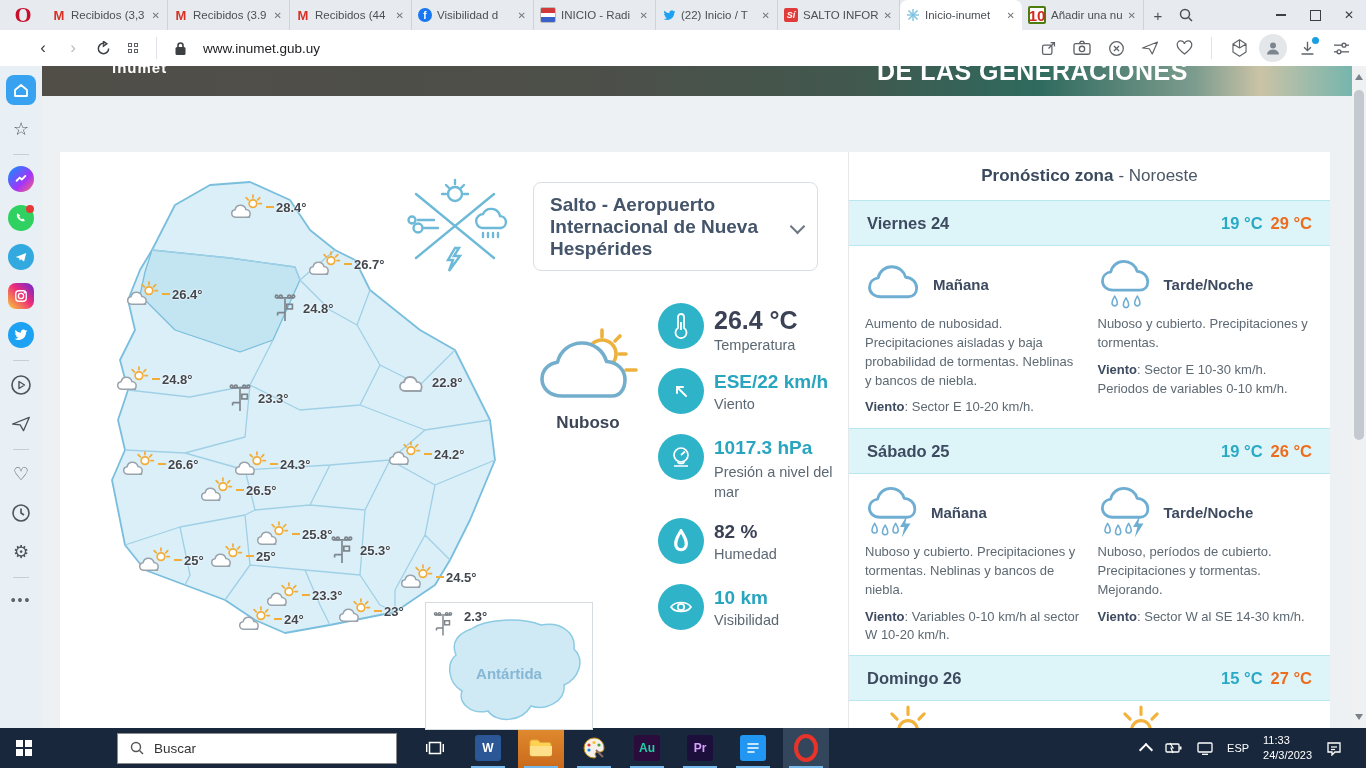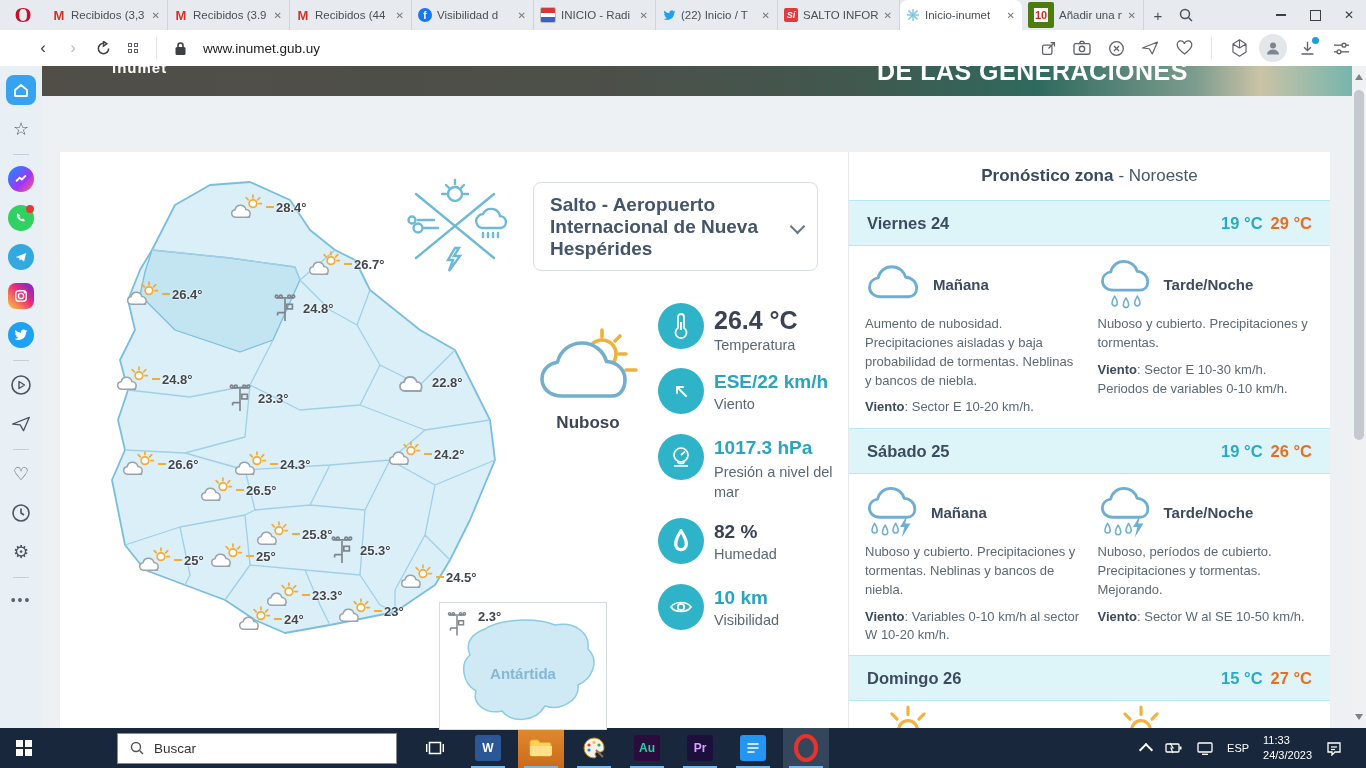--- a/index.html
+++ b/index.html
@@ -14,21 +14,21 @@
   .tab.active{background:#ffffff;border-right:none;border-radius:8px 8px 0 0;}
   .tablabel{flex:1;overflow:hidden;white-space:nowrap;}
   .tabclose{color:#777;font-size:10px;padding:0 1px;}
   .ticon{width:14px;height:14px;flex:0 0 14px;display:flex;align-items:center;justify-content:center;
     font-size:11px;font-weight:bold;border-radius:2px;}
   .ticon.gmail{color:#d93025;font-size:13px;}
   .ticon.fb{background:#1877f2;color:#fff;border-radius:50%;font-size:10px;}
   .ticon.radio{background:linear-gradient(#d23a3a 33%,#ffffff 33%,#ffffff 66%,#3a62c8 66%);border:1px solid #bbb;}
   .ticon.tw svg,.sb-tw svg{display:block;}
   .ticon.si{background:#e03a3a;color:#fff;font-style:italic;font-size:9px;}
-  .ticon.c10{background:#fff;color:#d42b1e;border:6px solid #4d7c0f;font-size:11px;}
+  .ticon.c10{background:#fff;color:#d42b1e;border:2px solid #4d7c0f;font-size:15px;}
   .tabbar-btn{width:28px;height:30px;display:flex;align-items:center;justify-content:center;color:#4b5055;font-size:15px;}
   .winbtns{margin-left:auto;display:flex;}
   .winbtn{width:34px;height:30px;display:flex;align-items:center;justify-content:center;color:#3c4043;font-size:12px;}
   .min-glyph{display:block;width:10px;height:1.5px;background:#3c4043;}
   .restore-glyph{display:block;width:9px;height:9px;border:1.2px solid #3c4043;position:relative;}
   
   .addrbar{position:absolute;left:0;top:30px;width:1366px;height:36px;background:#ffffff;border-bottom:1px solid #e2e5e9;
     display:flex;align-items:center;}
   .nav-ic{width:30px;height:26px;display:flex;align-items:center;justify-content:center;color:#3c4043;font-size:17px;}
   .nav-ic.dis{color:#b9bec4;}
@@ -54,21 +54,21 @@
     background:linear-gradient(90deg,#514e48 0%,#4d4f49 42%,#41584e 62%,#2f6a5e 76%,#7c9c8e 88%,#cbc3a6 93%,#76b5ad 100%);}
   .banner-brand{position:absolute;left:70px;top:-7px;color:#fff;font-weight:bold;font-size:15px;letter-spacing:1px;}
   .banner-title{position:absolute;left:835px;top:-9px;color:#fff;font-weight:bold;font-size:25px;letter-spacing:.5px;white-space:nowrap;}
   .card{position:absolute;left:60px;top:152px;width:1270px;height:576px;background:#ffffff;}
   
   .marker{position:absolute;display:flex;align-items:center;z-index:3;}
   .mico{width:34px;height:26px;}
   .mdash{width:8px;height:2px;background:#f2ac38;margin:0 2px;flex:0 0 8px;}
   .mtemp{font-size:13px;font-weight:bold;color:#41474d;text-shadow:0 0 2px #fff,0 0 2px #fff;white-space:nowrap;}
   .twr{width:24px;height:30px;}
-  .inset{position:absolute;left:439px;top:602px;width:166px;height:126px;background:#fff;border:1px solid #d6dbe0;overflow:hidden;z-index:4;}
+  .inset{position:absolute;left:425px;top:602px;width:166px;height:126px;background:#fff;border:1px solid #d6dbe0;overflow:hidden;z-index:4;}
   .inset-label{position:absolute;left:0;top:62px;width:166px;text-align:center;color:#86b7d4;font-weight:bold;font-size:15px;}
   .inset-temp{position:absolute;left:38px;top:6px;font-size:13px;font-weight:bold;color:#41474d;}
   
   .selector{position:absolute;left:533px;top:182px;width:285px;height:89px;background:#fff;border:1px solid #d9dee3;
     border-radius:8px;box-sizing:border-box;padding:11px 30px 11px 16px;display:flex;align-items:center;cursor:pointer;}
   .selector-text{font-size:19px;line-height:22px;color:#44546a;font-weight:600;}
   .chev{position:absolute;right:14px;top:38px;width:9px;height:9px;border-right:2px solid #6b7680;border-bottom:2px solid #6b7680;transform:rotate(45deg);}
   .nuboso{position:absolute;left:533px;top:413px;width:110px;text-align:center;font-size:17px;font-weight:bold;color:#3c4556;}
   .metric-circle{position:absolute;left:658px;width:46px;height:46px;border-radius:50%;background:#2fb3c9;display:flex;align-items:center;justify-content:center;}
   .metric-val{position:absolute;left:714px;font-weight:bold;}
@@ -839,21 +839,21 @@
         <svg class="fico" width="56" height="56" viewBox="0 0 64 64">
           <use href="#sym-cloud" x="0" y="0" width="64" height="48"></use>
           <use href="#sym-drop" x="6" y="44" width="10" height="14"></use>
             <use href="#sym-drop" x="18" y="46" width="10" height="14"></use>
             <use href="#sym-drop" x="30" y="44" width="10" height="14"></use>
           <use href="#sym-bolt" x="38" y="36" width="16" height="26"></use>
         </svg>
         <span class="plabel">Tarde/Noche</span>
       </div>
       <div class="pdesc">Nuboso, períodos de cubierto. Precipitaciones y tormentas. Mejorando.</div>
-      <div class="pwind"><b>Viento</b><span>: Sector W al SE 10-50 km/h.</span></div>
+      <div class="pwind"><b>Viento</b><span>: Sector W al SE 14-30 km/h.</span></div>
     </div>
   </div>
 
   <div class="dayrow">
     <span class="dayname">Domingo 26</span>
     <span class="tmin">15 °C</span>
     <span class="tmax">27 °C</span>
   </div>
   <div class="daybody b3">
     <div class="pcol">

